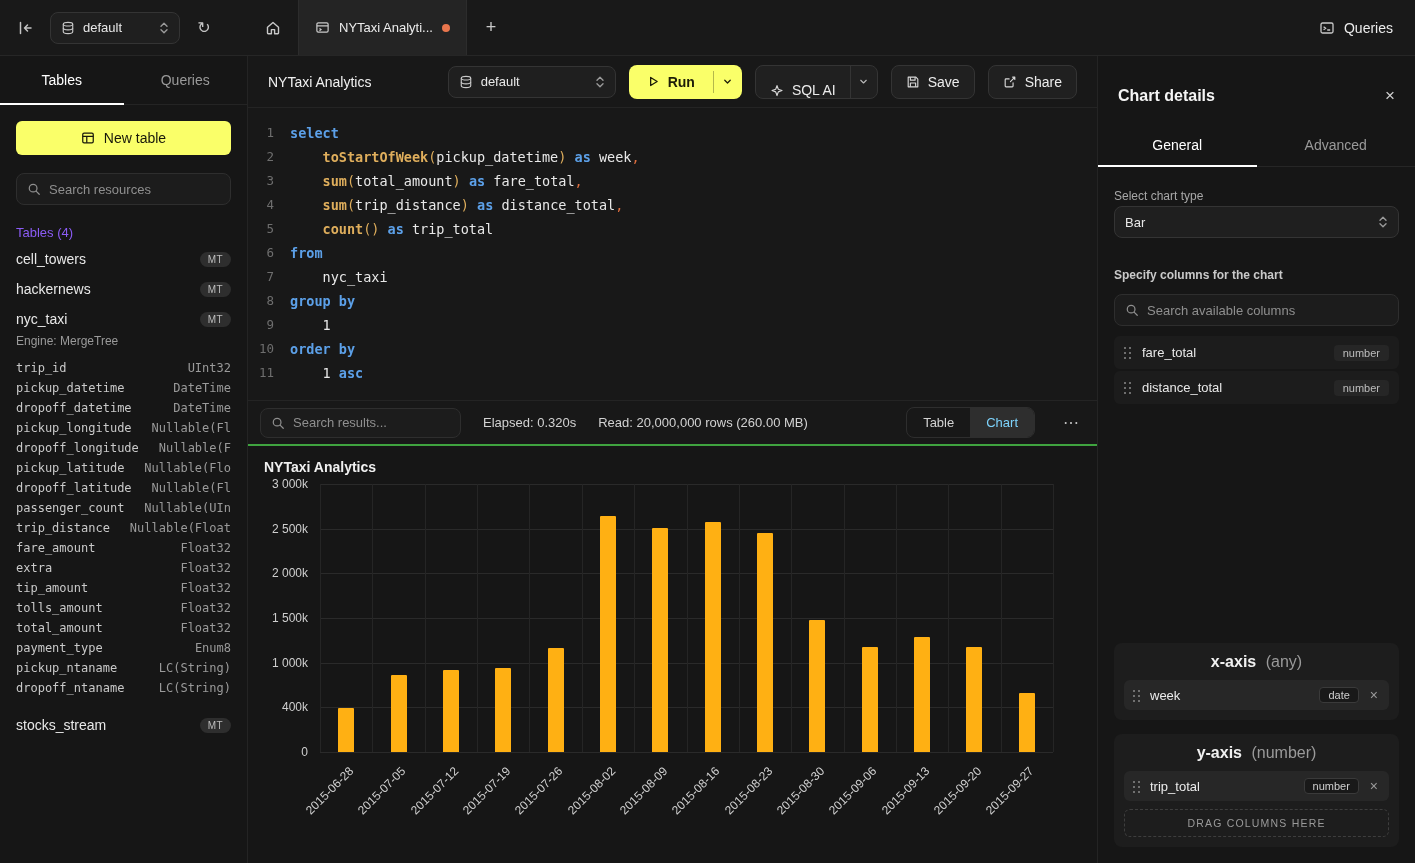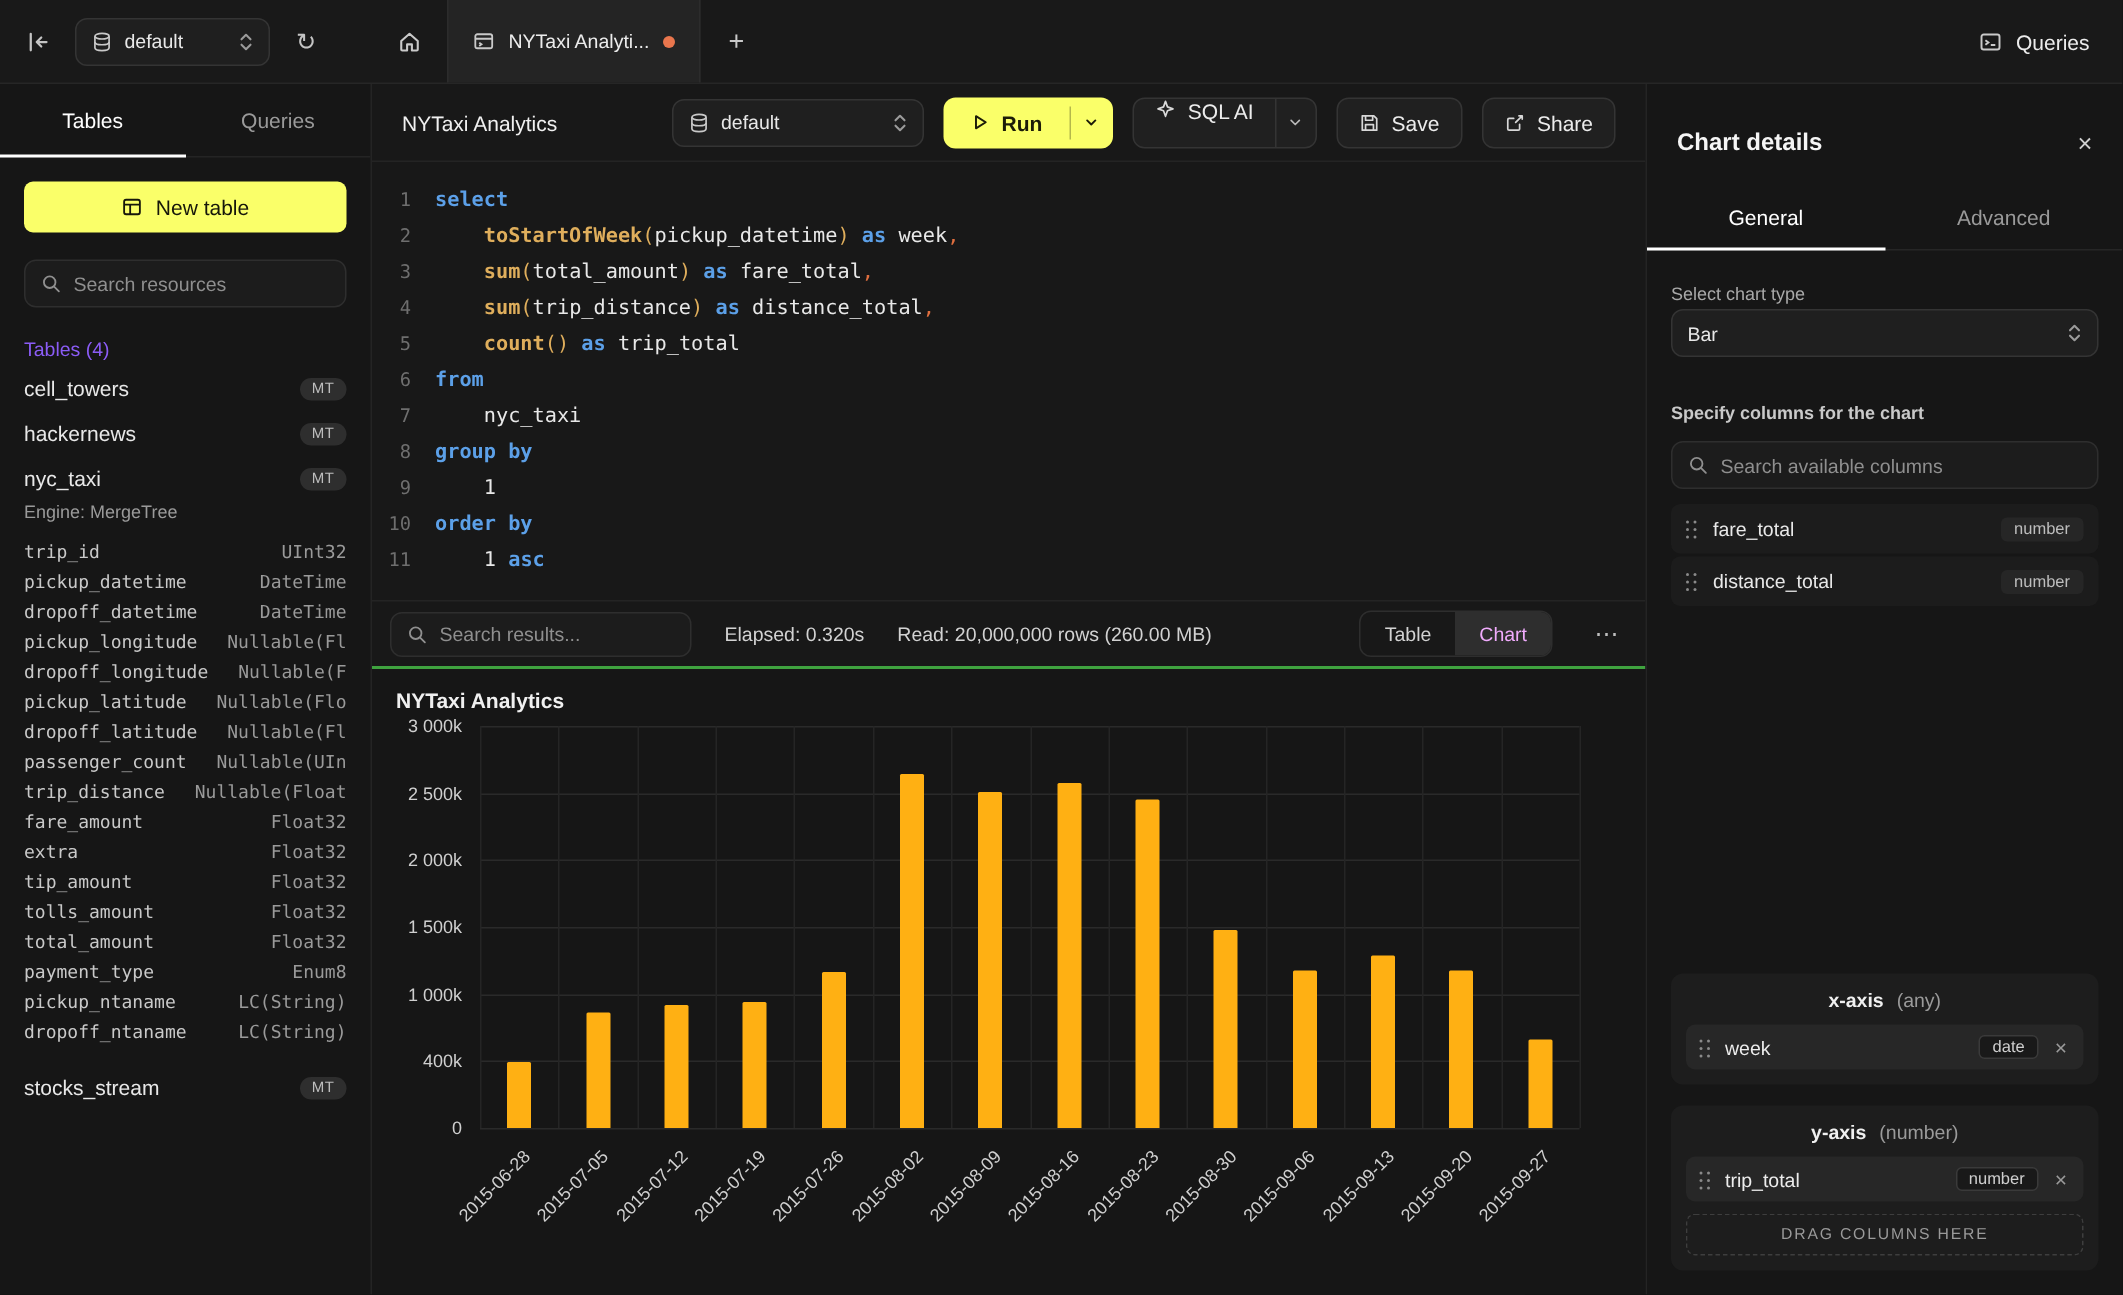--- a/index.html
+++ b/index.html
@@ -50,21 +50,21 @@
   .main{flex:1;display:flex;flex-direction:column;min-width:0;background:#181818}
   .query-header{height:52px;flex:none;display:flex;align-items:center;padding:0 20px;border-bottom:1px solid #242424;gap:12px}
   .query-title{font-size:14px;font-weight:500;color:#f0f0f0}
   .qh-right{margin-left:auto;display:flex;align-items:center;gap:13px}
   .qh-db{width:168px}
   .run-btn{display:flex;align-items:stretch;height:34px;background:#FAFF69;border-radius:8px;overflow:hidden;border:none;cursor:pointer;padding:0}
   .run-main{display:flex;align-items:center;gap:8px;padding:0 18px;color:#1c1c08;font-size:14px;font-weight:600}
   .run-div{width:1px;background:rgba(0,0,0,.28);margin:6px 0}
   .run-caret{display:flex;align-items:center;justify-content:center;width:28px;color:#1c1c08}
   .ghost-btn{display:flex;align-items:stretch;height:34px;background:#202020;border:1px solid #343434;border-radius:8px;overflow:hidden;cursor:pointer;color:#ececec;padding:0}
-  .gb-main{display:flex;align-items:flex-start;gap:8px;padding:0 14px;font-size:14px}
+  .gb-main{display:flex;align-items:flex-end;gap:8px;padding:0 14px;font-size:14px}
   .gb-div{width:1px;background:#343434}
   .gb-caret{display:flex;align-items:center;justify-content:center;width:26px;color:#b9b9b9}
   .simple-btn{display:flex;align-items:center;gap:8px;height:34px;padding:0 14px;background:#202020;border:1px solid #343434;border-radius:8px;font-size:14px;color:#ececec;cursor:pointer}
 
   
   .editor{flex:none;height:292px;padding:13px 0;font-family:"DejaVu Sans Mono",monospace;font-size:13.5px;line-height:24px;overflow:hidden}
   .code-line{display:flex}
   .ln{width:42px;flex:none;text-align:right;padding-right:16px;color:#6e6e6e;font-size:12.5px}
   .code{white-space:pre}
   .tk-kw{color:#5CA0E8;font-weight:600}
@@ -72,21 +72,21 @@
   .tk-br{color:#DFAE5C}
   .tk-cm{color:#E06F3F}
   .tk-id,.tk-pl{color:#e8e8e8}
 
   
   .results-bar{height:44px;flex:none;display:flex;align-items:center;gap:22px;padding:0 12px;border-top:1px solid #242424}
   .results-search{width:201px;height:30px;margin:0}
   .stat{font-size:13px;color:#d2d2d2;white-space:nowrap}
   .view-toggle{margin-left:auto;display:flex;border:1px solid #2e2e2e;border-radius:8px;overflow:hidden;flex:none}
   .vt-btn{padding:7px 16px;font-size:13px;color:#d2d2d2;background:none;border:none;cursor:pointer}
-  .vt-btn.active{background:#2e2e2e;color:#f0abfc}
+  .vt-btn.active{background:#2e2e2e;color:#7dd3fc}
   .more-btn{color:#bdbdbd;font-size:16px;padding:0 6px;background:none;border:none;cursor:pointer}
   .green-line{height:2px;flex:none;background:#3FA33F}
 
   
   .chart-section{flex:1;position:relative;background:#161616;min-height:0;overflow:hidden}
   .chart-title{position:absolute;top:13px;left:16px;font-size:14px;font-weight:600;color:#f0f0f0}
   .plot{position:absolute;left:72px;right:44px;top:38px;height:268px}
   .hgrid{position:absolute;left:0;right:0;height:1px;background:#2a2a2a}
   .vgrid{position:absolute;top:0;bottom:0;width:1px;background:#252525}
   .ylab{position:absolute;right:calc(100% + 12px);transform:translateY(-50%);font-size:12px;color:#cfcfcf;white-space:nowrap}
@@ -105,21 +105,21 @@
   .panel-tab.active::after{content:"";position:absolute;left:0;right:0;bottom:-1px;height:2px;background:#fff}
   .panel-body{flex:1;display:flex;flex-direction:column;padding:22px 16px 16px;min-height:0}
   .field-label{font-size:12px;color:#a8a8a8;margin-bottom:3px}
   .chart-type-select{height:32px;font-size:13px}
   .columns-label{margin-top:30px;font-size:12px;color:#c9c9c9;font-weight:600;margin-bottom:12px}
   .avail-row{display:flex;align-items:center;gap:10px;height:33px;padding:0 10px;border-radius:6px;background:#1c1c1c;margin-bottom:2px;cursor:grab}
   .avail-name{font-size:13px;color:#e8e8e8}
   .type-badge{margin-left:auto;background:#262626;border-radius:4px;padding:2px 9px;font-size:11px;color:#bdbdbd}
   .axis-cards{margin-top:auto}
   .axis-card{background:#1d1d1d;border-radius:8px;padding:10px;margin-top:14px}
-  .axis-head{text-align:center;font-size:13px;margin-bottom:9px}
+  .axis-head{text-align:center;font-size:16px;margin-bottom:9px}
   .axis-title{font-weight:700;color:#f0f0f0}
   .axis-hint{color:#9a9a9a;margin-left:5px}
   .axis-chip{display:flex;align-items:center;gap:9px;background:#272727;border-radius:6px;height:30px;padding:0 9px;cursor:grab}
   .chip-name{font-size:13px;color:#ececec}
   .chip-badge{margin-left:auto;background:#191919;border:1px solid #3a3a3a;border-radius:4px;padding:1px 8px;font-size:11px;color:#cfcfcf}
   .chip-close{color:#9a9a9a;font-size:14px;cursor:pointer;padding:0 2px;background:none;border:none}
   .drop-zone{margin-top:8px;border:1px dashed #3e3e3e;border-radius:6px;height:28px;display:flex;align-items:center;justify-content:center;font-size:10.5px;letter-spacing:1.2px;color:#9a9a9a}
 
   
   .drag{width:8px;height:13px;position:relative;flex:none}

